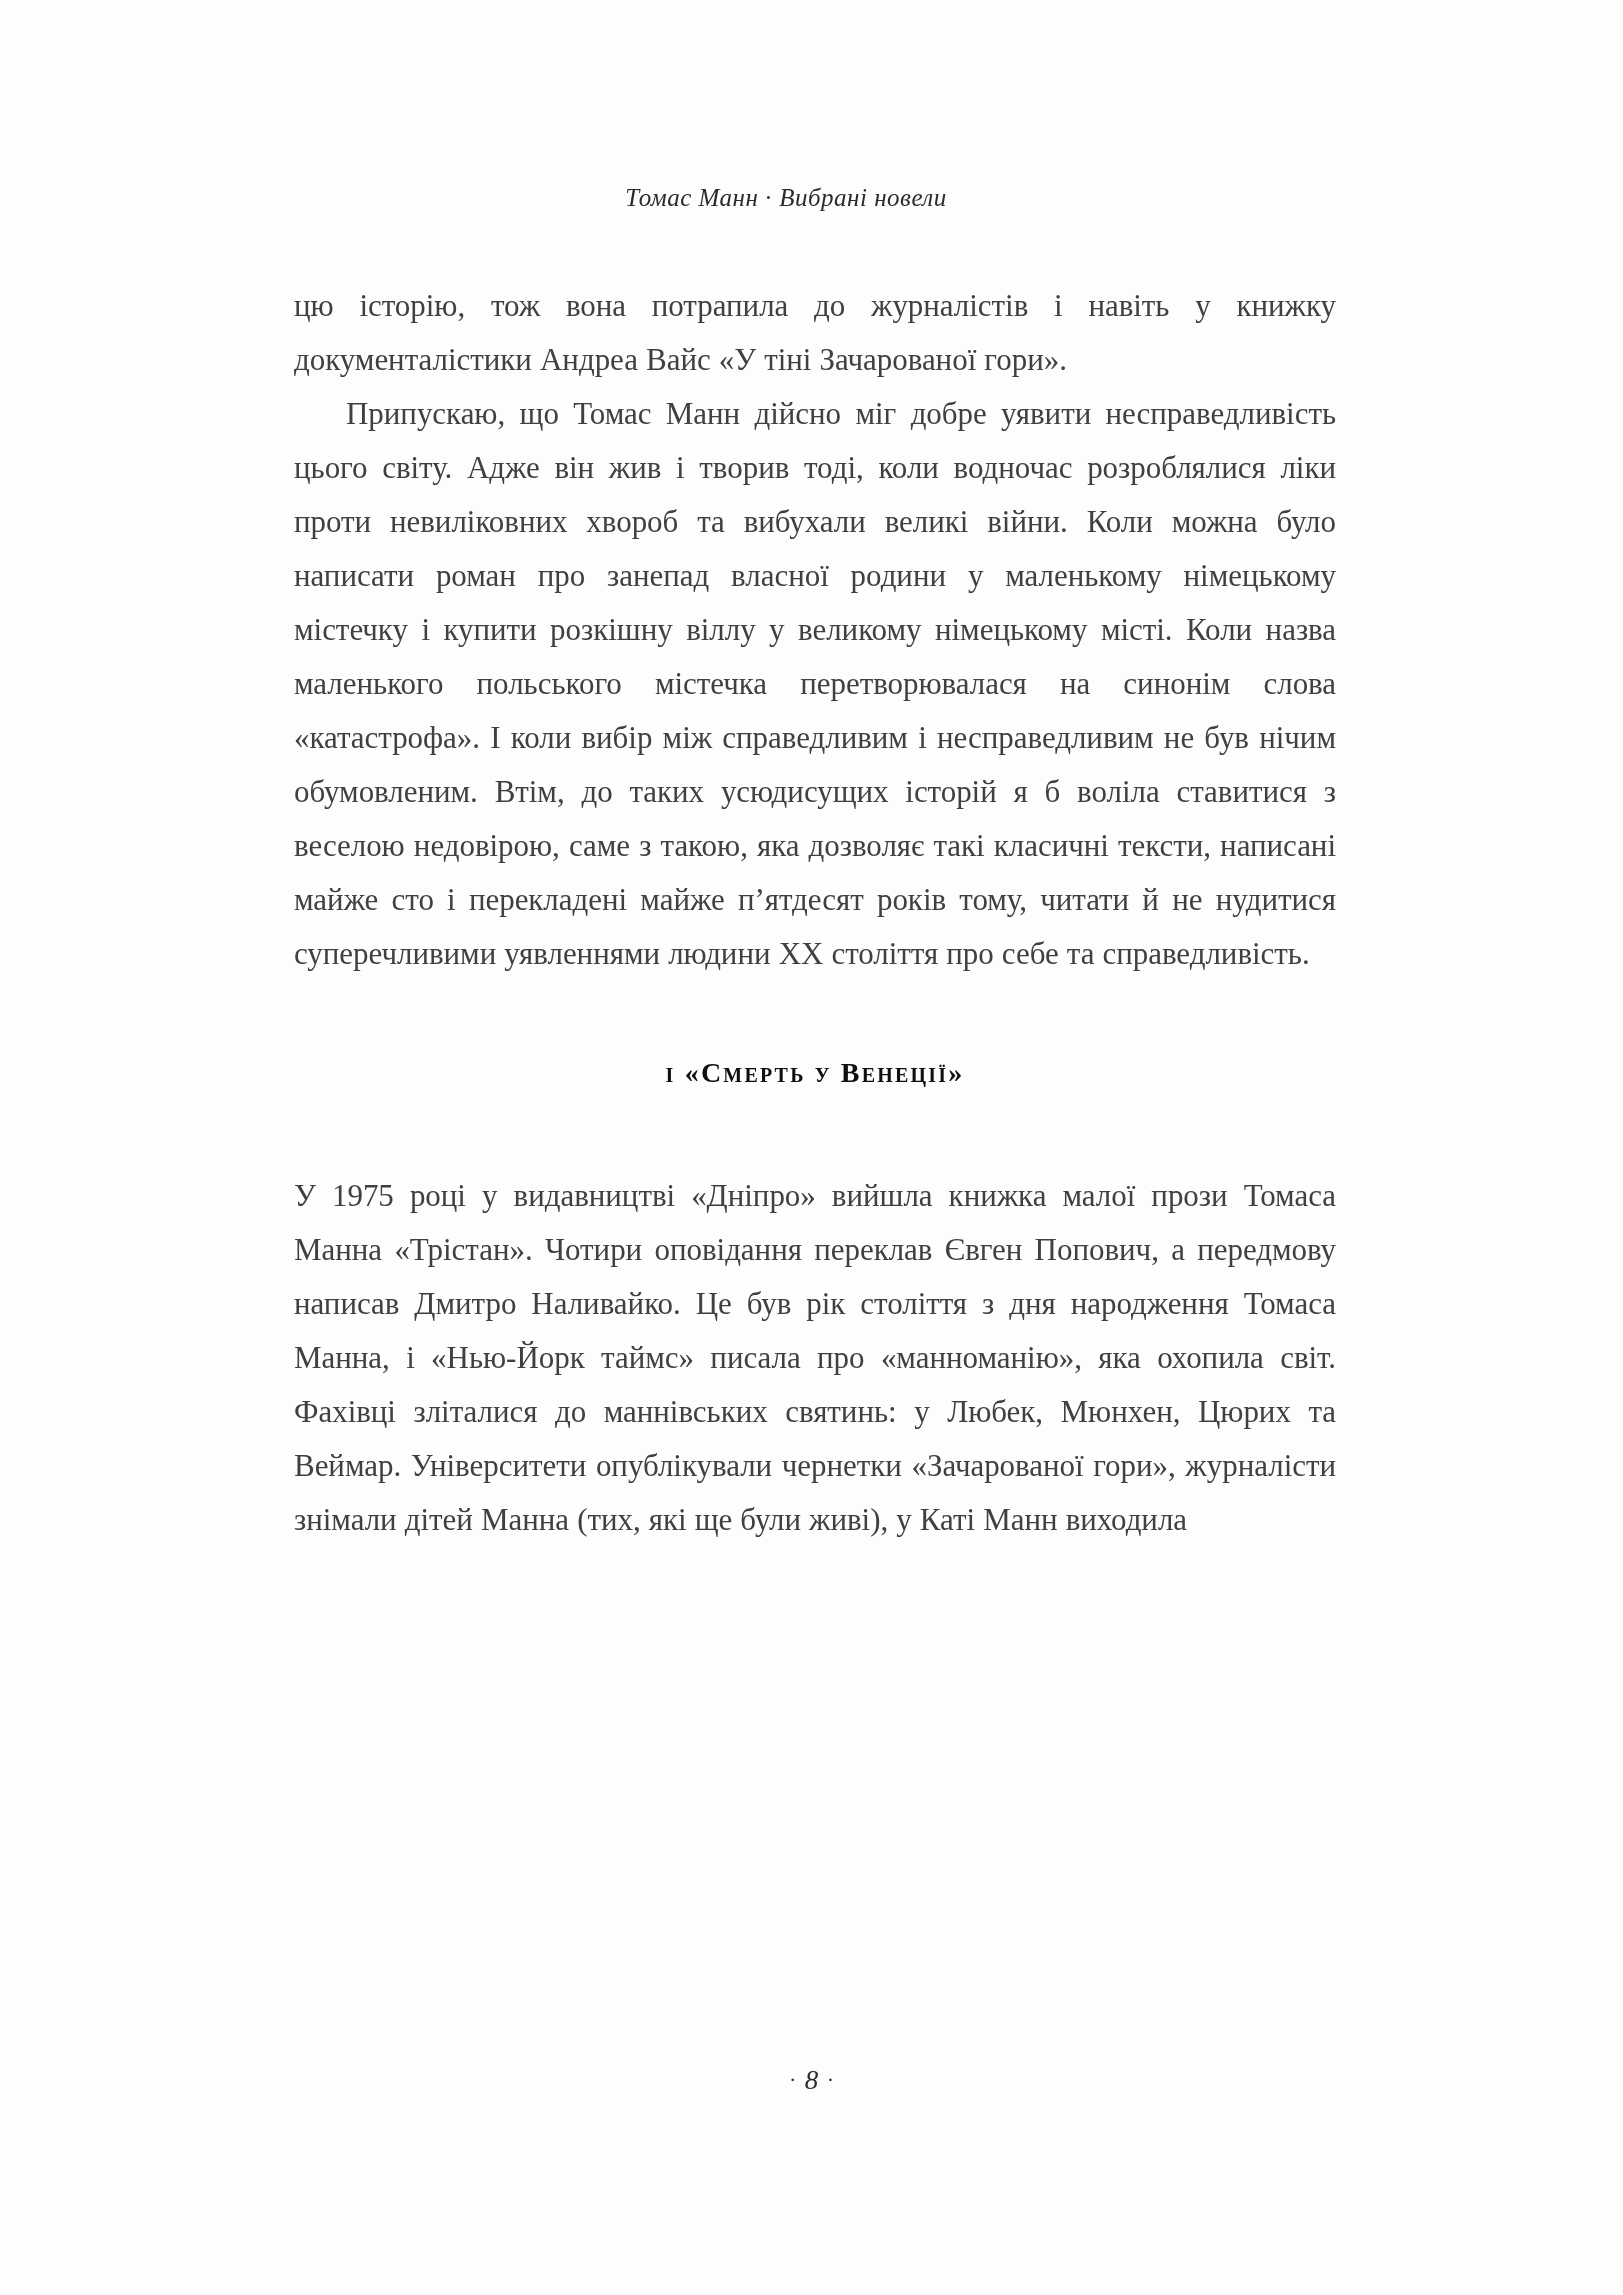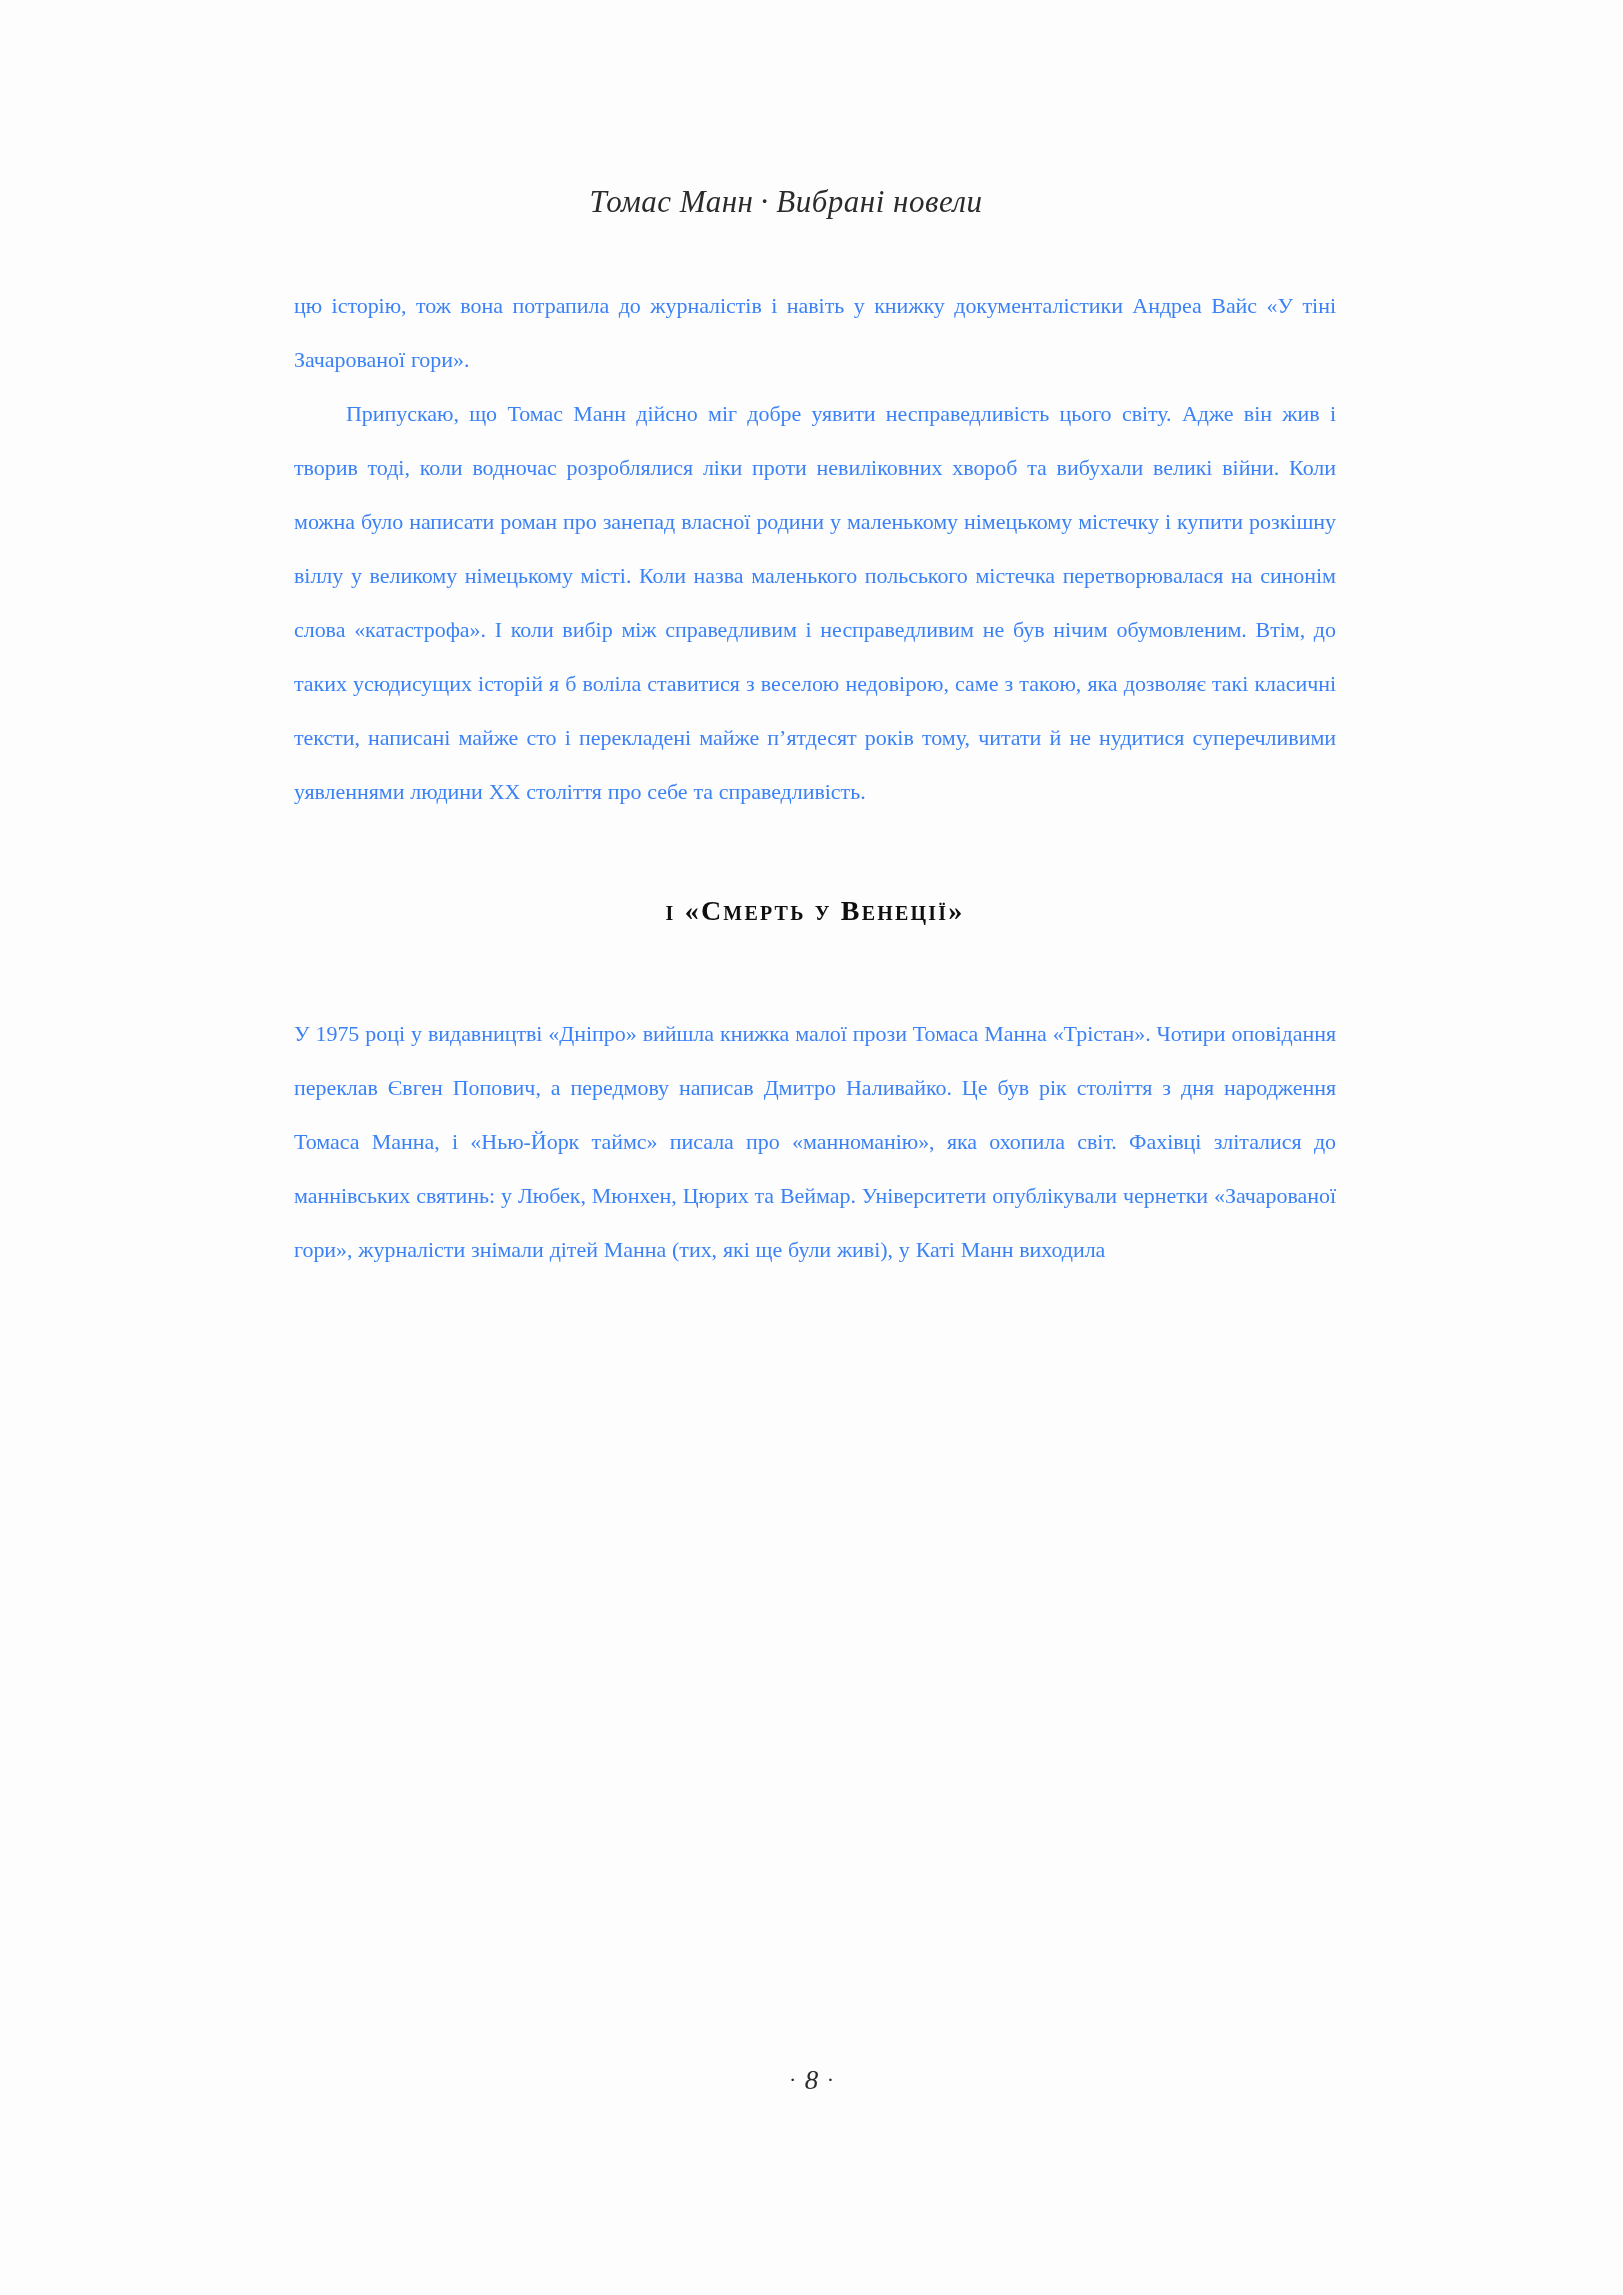--- a/index.html
+++ b/index.html
@@ -25,47 +25,47 @@
   }
 
   
   .running-head {
     position: absolute;
     top: 184px;
     left: 0;
     width: 1572px;
     text-align: center;
     font-style: italic;
-    font-size: 31px;
+    font-size: 25px;
     letter-spacing: 0.5px;
     color: #2b2b2b;
     white-space: nowrap;
   }
   .running-head .rh-sep {
     font-style: normal;
     padding: 0 6px;
   }
 
   
   .textblock {
     position: absolute;
     left: 294px;
     top: 279px;
     width: 1042px;
   }
 
   p.body {
     margin: 0;
-    font-size: 22px;
+    font-size: 31px;
     line-height: 54px;
     text-align: justify;
     text-align-last: left;
     letter-spacing: -0.04px;
     word-spacing: 0.4px;
-    color: #3b82f6;
+    color: #404040;
     hyphens: manual;
   }
   p.body.indent {
     text-indent: 52px;
   }
 
   
   .section-heading {
     margin: 0;
     padding: 0;

